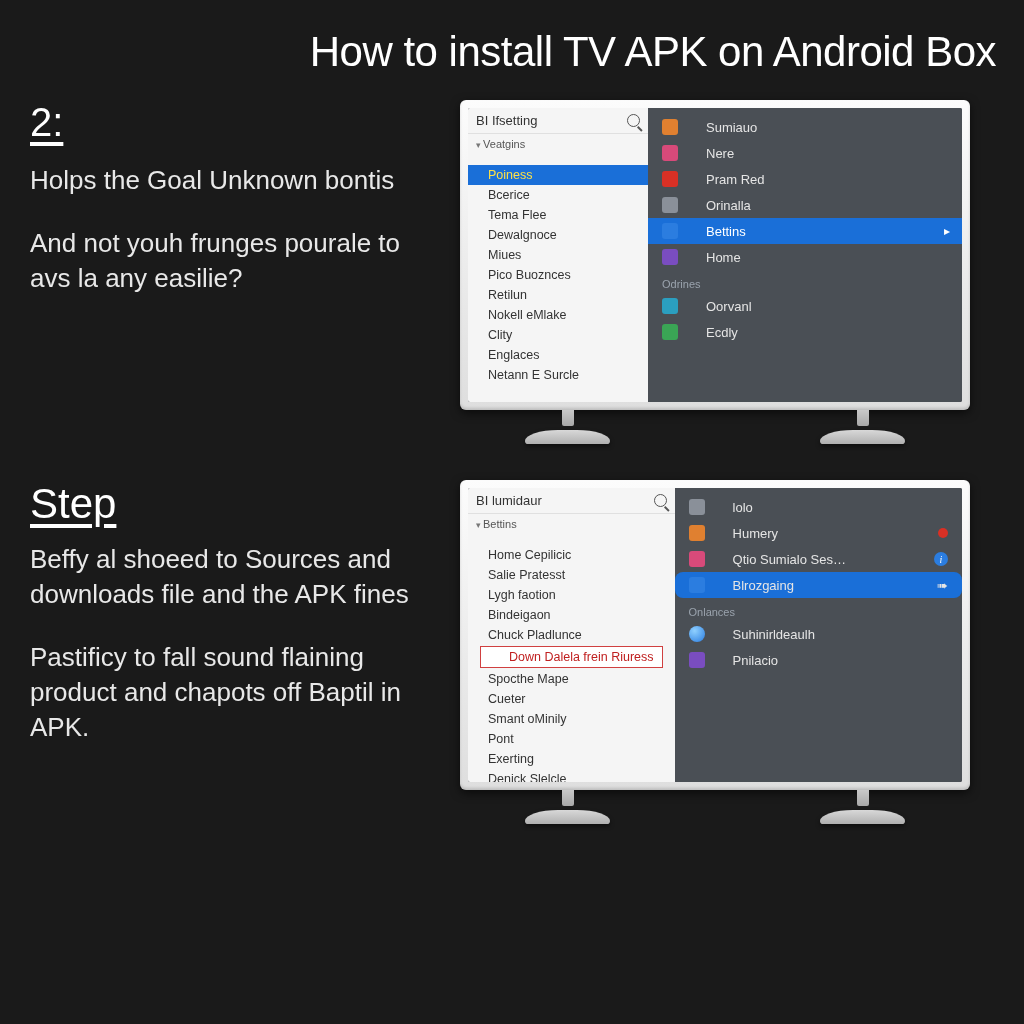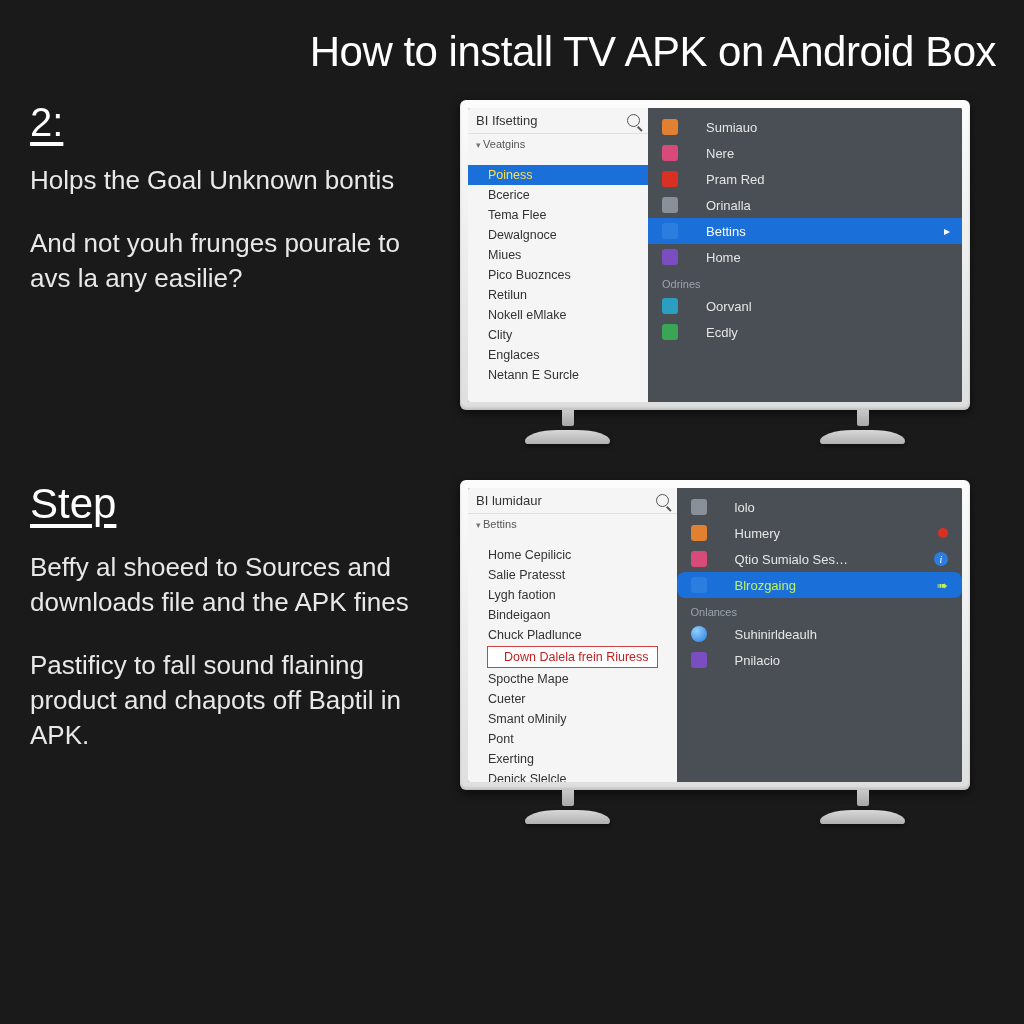--- a/index.html
+++ b/index.html
@@ -34,21 +34,21 @@
     font-weight: 500;
     text-decoration: underline;
     text-underline-offset: 6px;
     margin-bottom: 18px;
   }
   .step-heading {
     font-size: 42px;
     font-weight: 500;
     text-decoration: underline;
     text-underline-offset: 6px;
-    margin-bottom: 22px;
+    margin-bottom: 14px;
   }
   .para {
     font-size: 26px;
     line-height: 1.35;
     font-weight: 300;
     color: #e8e8e8;
     margin-bottom: 28px;
   }
   .tv {
     flex: 0 0 510px;
@@ -143,22 +143,22 @@
     text-overflow: ellipsis;
   }
   .sb-item.sel {
     background: #1a6fd8;
     color: #fde047;
   }
   .sb-item.highlight-red {
     background: #fff;
     color: #c02020;
     border: 1px solid #d04040;
-    margin: 1px 19px;
-    padding-left: 16px;
+    margin: 1px 12px;
+    padding-left: 28px;
   }
   
   .pane-right {
     flex: 1;
     background: #4a4f55;
     color: #e5e5e5;
     padding: 6px 0 0;
     position: relative;
   }
   .ritem {
@@ -173,21 +173,21 @@
     color: #fff;
   }
   .ritem.selected::after {
     content: "▸";
     position: absolute;
     right: 12px;
     font-size: 12px;
   }
   .ritem.selected2 {
     background: #1a6fd8;
-    color: #bef264;
+    color: #e5e5e5;
     border-radius: 8px;
   }
   .ritem.selected2 .chev {
     margin-left:auto;
     font-size:13px;
   }
   .rcat {
     font-size: 11px;
     color: #9aa3ad;
     padding: 8px 14px 3px;

